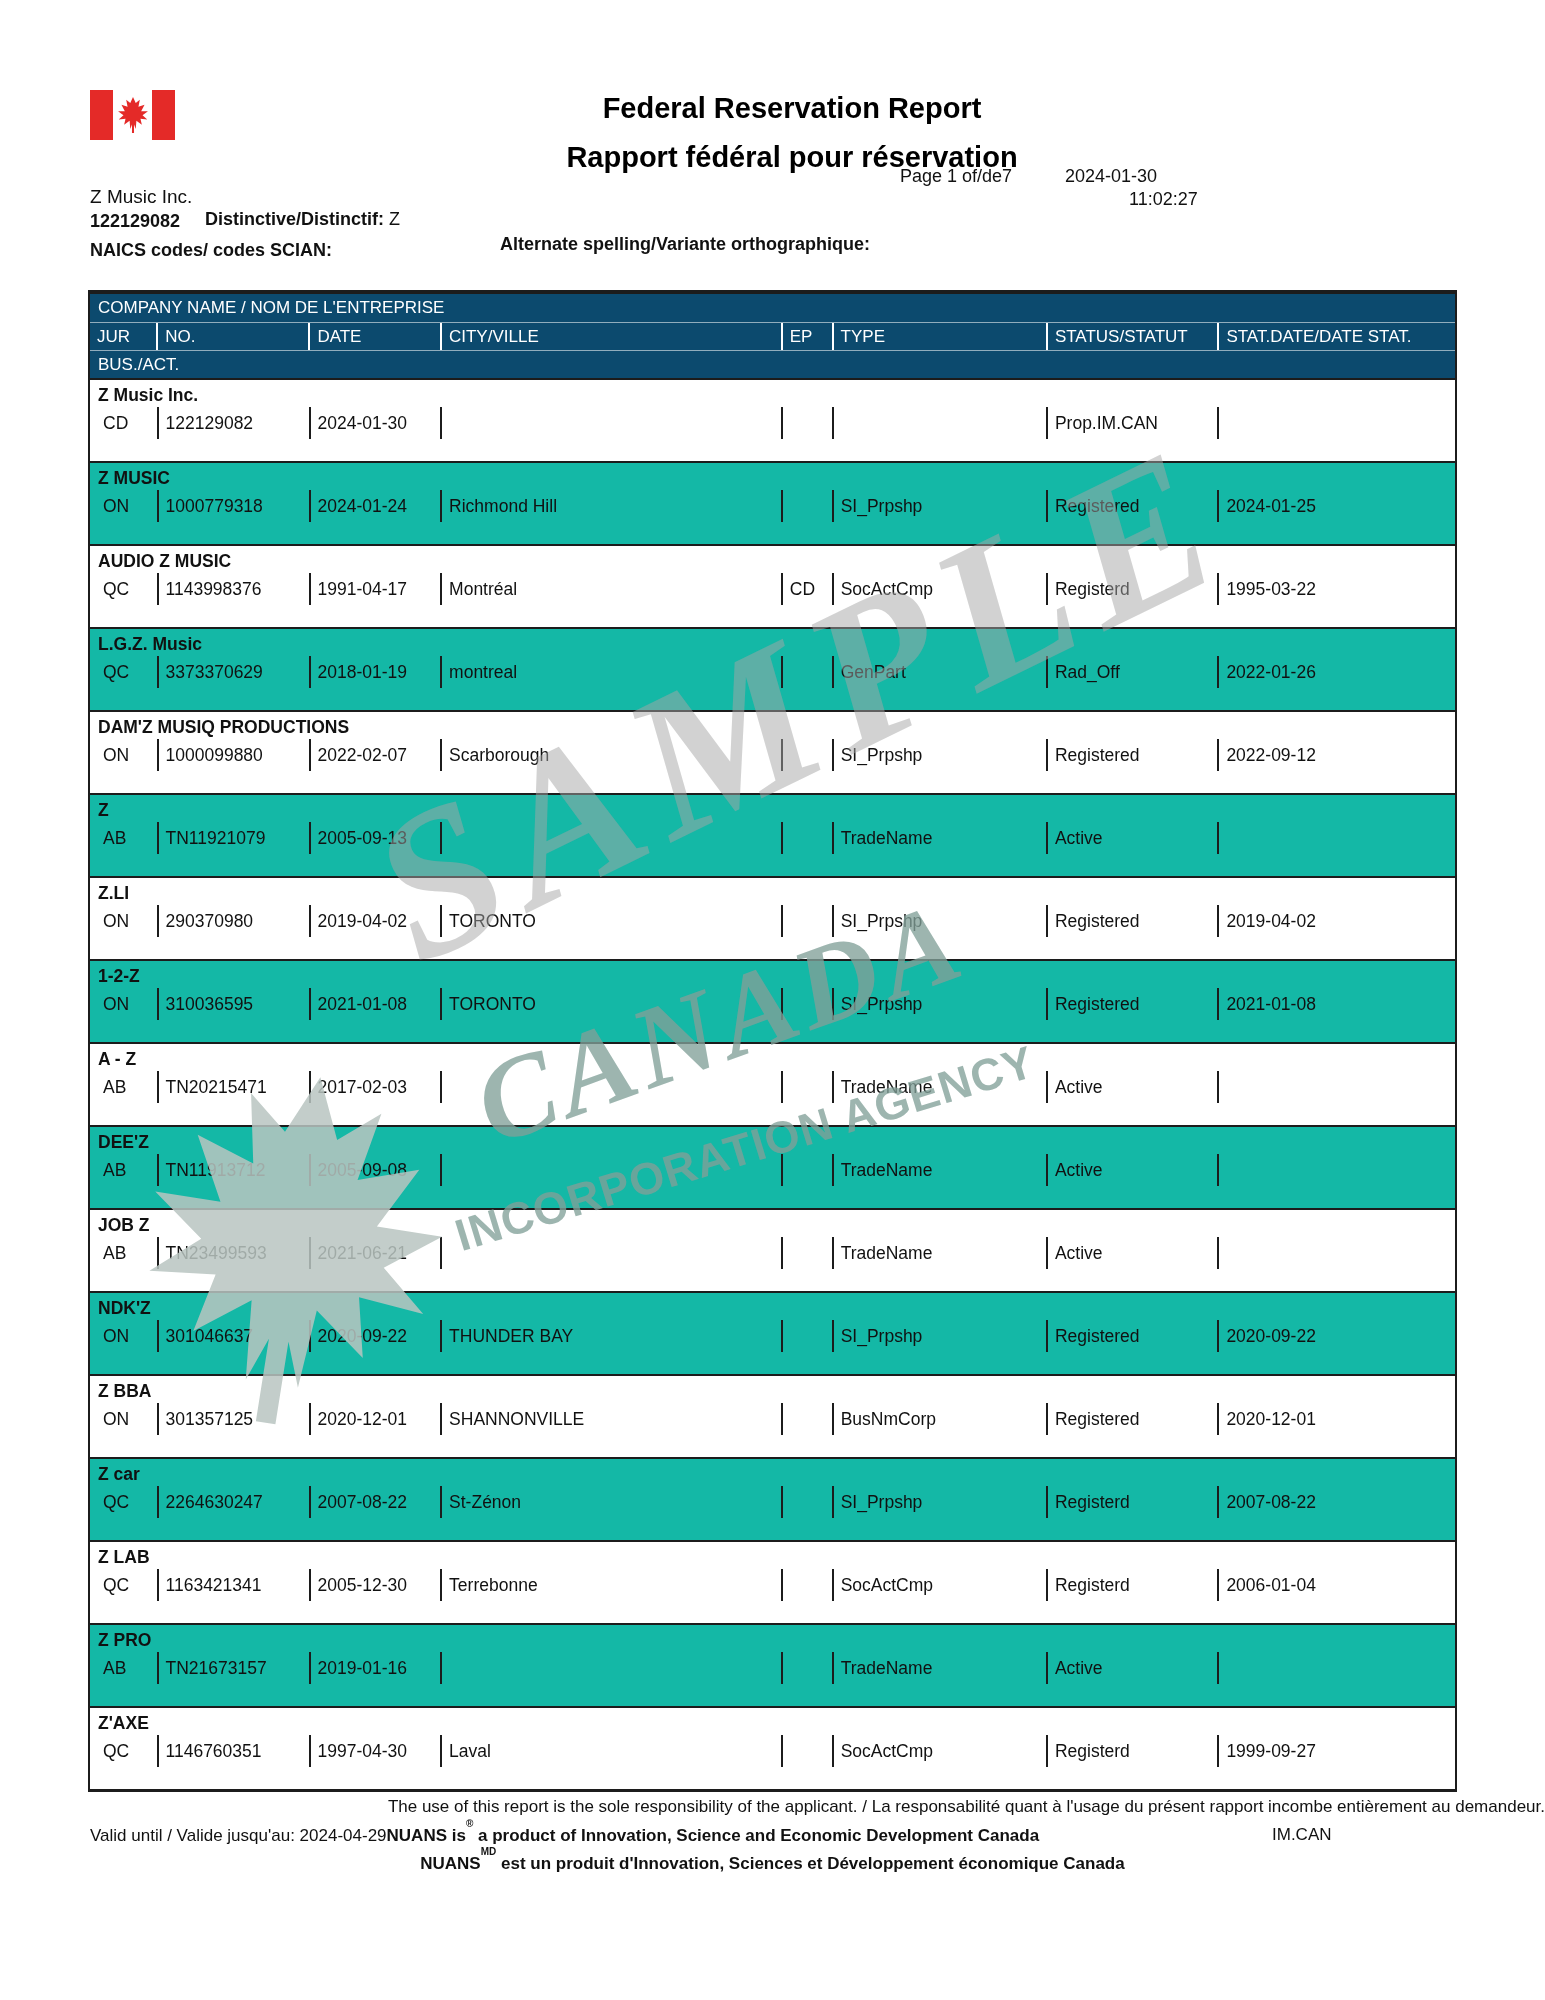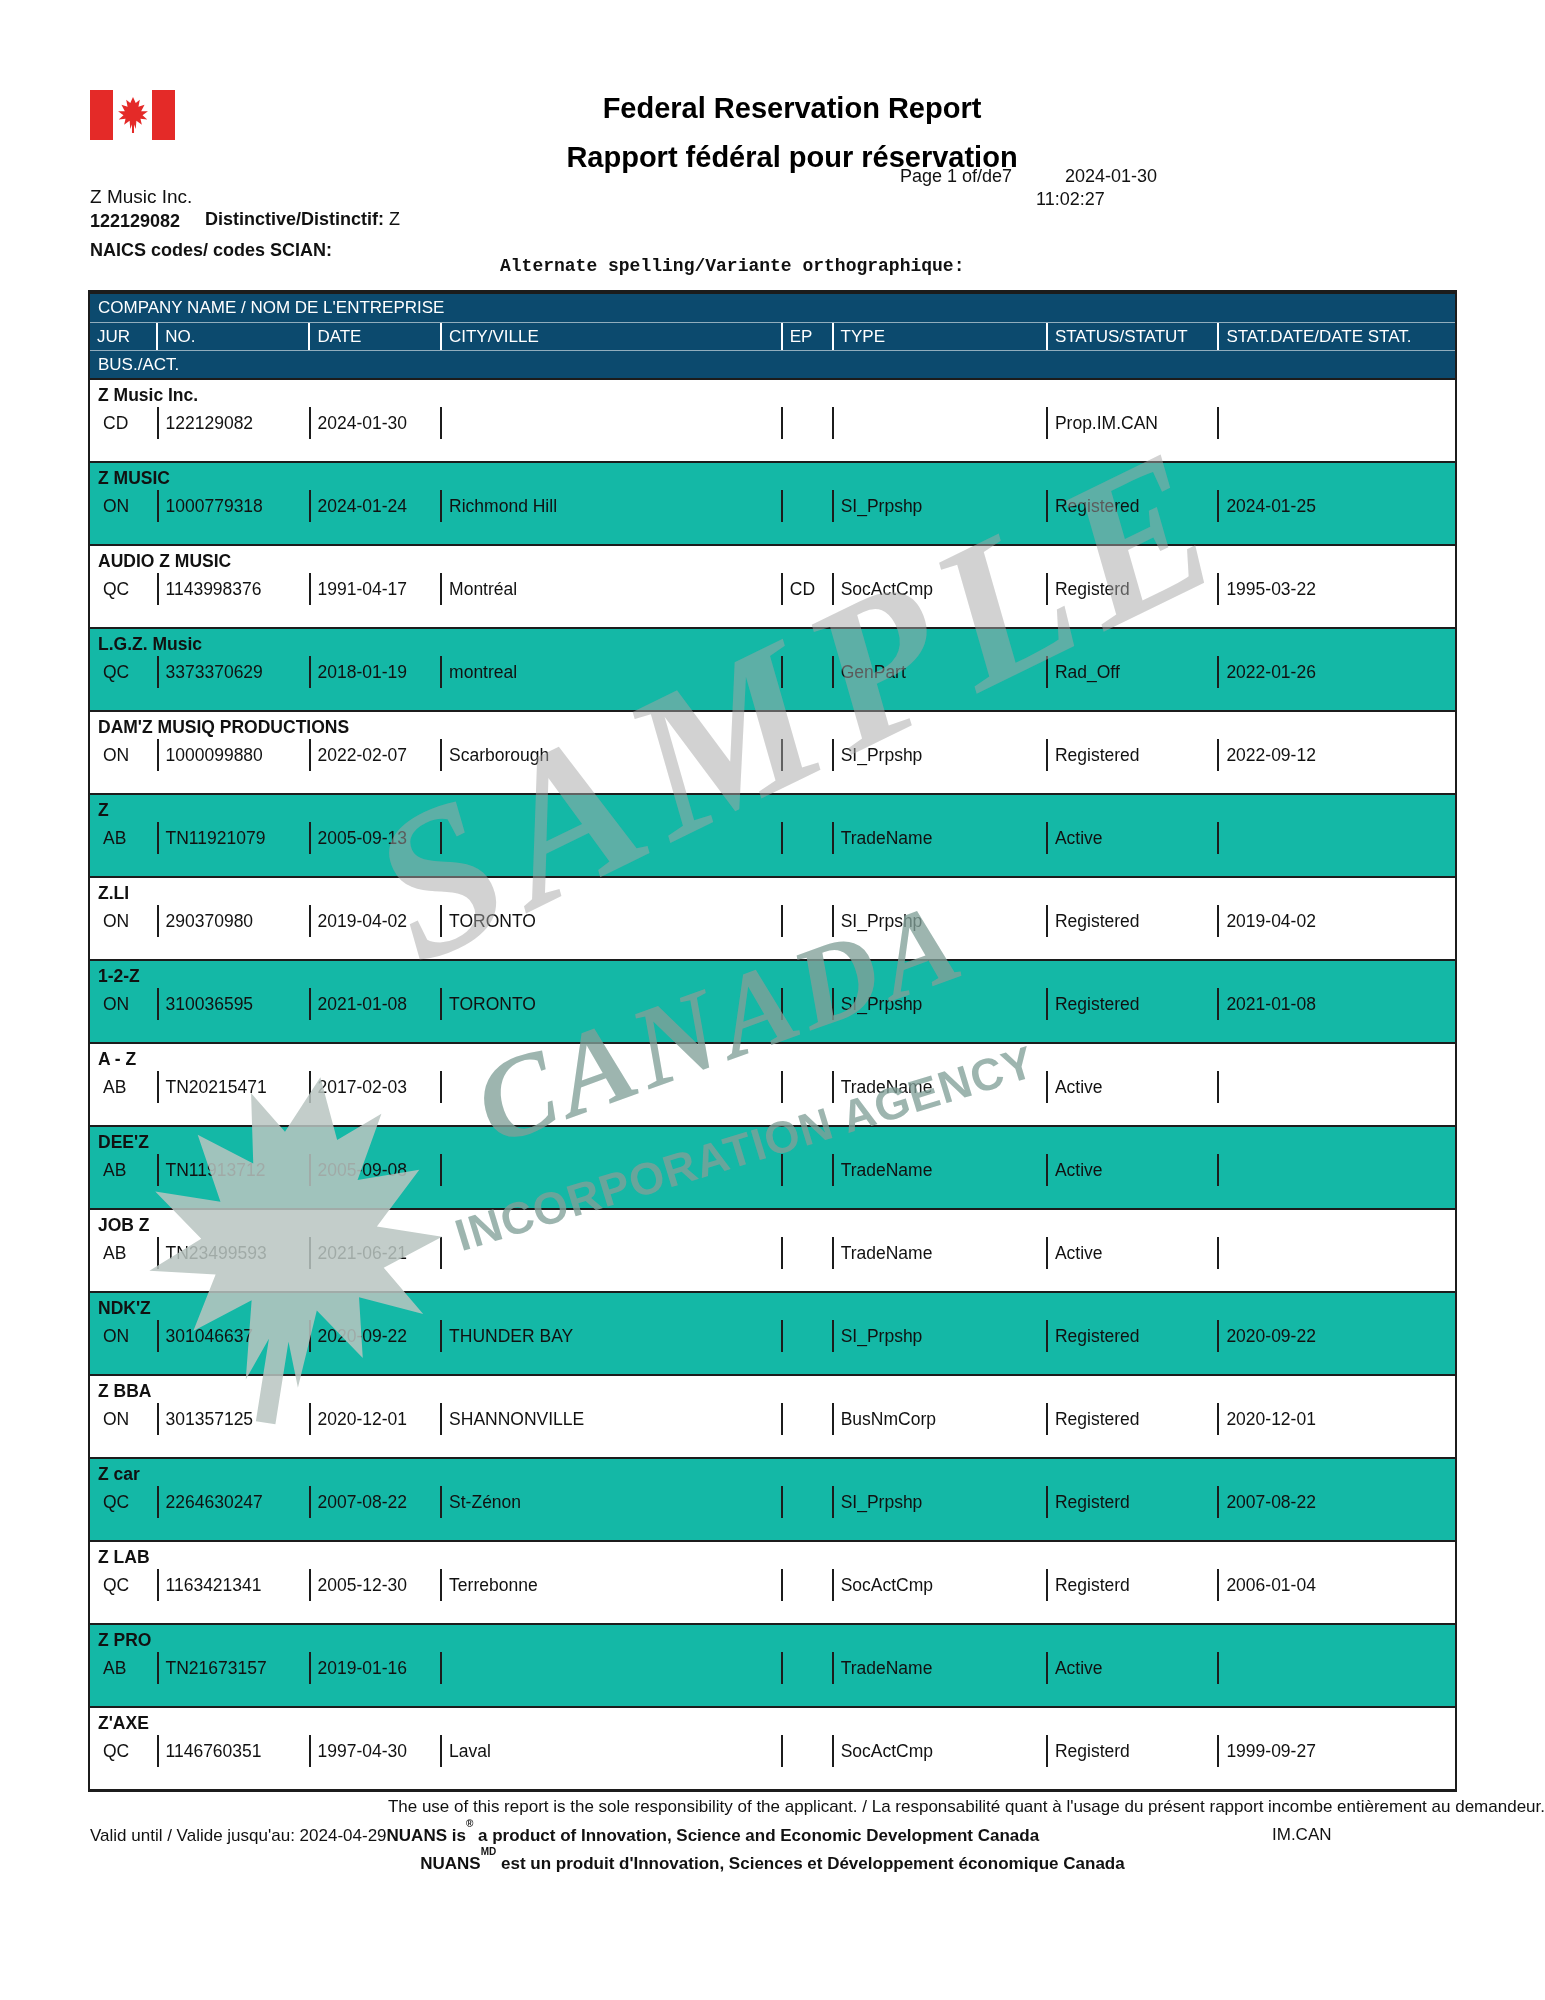--- a/index.html
+++ b/index.html
@@ -16,24 +16,24 @@
   .titles{position:absolute;left:272px;top:92px;width:1040px;text-align:center;}
   .title-line{font-weight:bold;font-size:29px;line-height:32px;color:#000;}
   .title-line.fr{margin-top:17px;}
   
   .hdr{position:absolute;font-size:18px;white-space:nowrap;}
   .applicant{left:90px;top:186px;font-size:19px;}
   .refnum{left:90px;top:211px;font-weight:bold;}
   .distinctive{left:205px;top:209px;font-weight:bold;}
   .distinctive .val{font-weight:normal;}
   .naics{left:90px;top:240px;font-weight:bold;}
-  .altspell{left:500px;top:256px;font-weight:bold;font-family:Liberation Mono, monospace;}
+  .altspell{left:500px;top:234px;font-weight:bold;}
   .pagelbl{left:900px;top:166px;}
   .hdate{left:1065px;top:166px;}
-  .htime{left:1036px;top:189px;}
+  .htime{left:1129px;top:189px;}
   
   .tbl{
     position:absolute;left:88px;top:290px;width:1369px;box-sizing:border-box;
     border:2px solid #1c1c1c;border-top:4px solid #1c1c1c;border-bottom:3px solid #1c1c1c;
     background:transparent;
   }
   .thead{background:#0c4a6e;color:#ffffff;}
   .th-row1{height:28px;line-height:28px;padding-left:8px;font-size:17px;}
   .th-row2{height:28px;display:flex;border-top:1px solid rgba(255,255,255,.55);box-sizing:border-box;}
   .th-row2 .hc{line-height:27px;font-size:17px;padding-left:7px;box-sizing:border-box;white-space:nowrap;overflow:hidden;}

